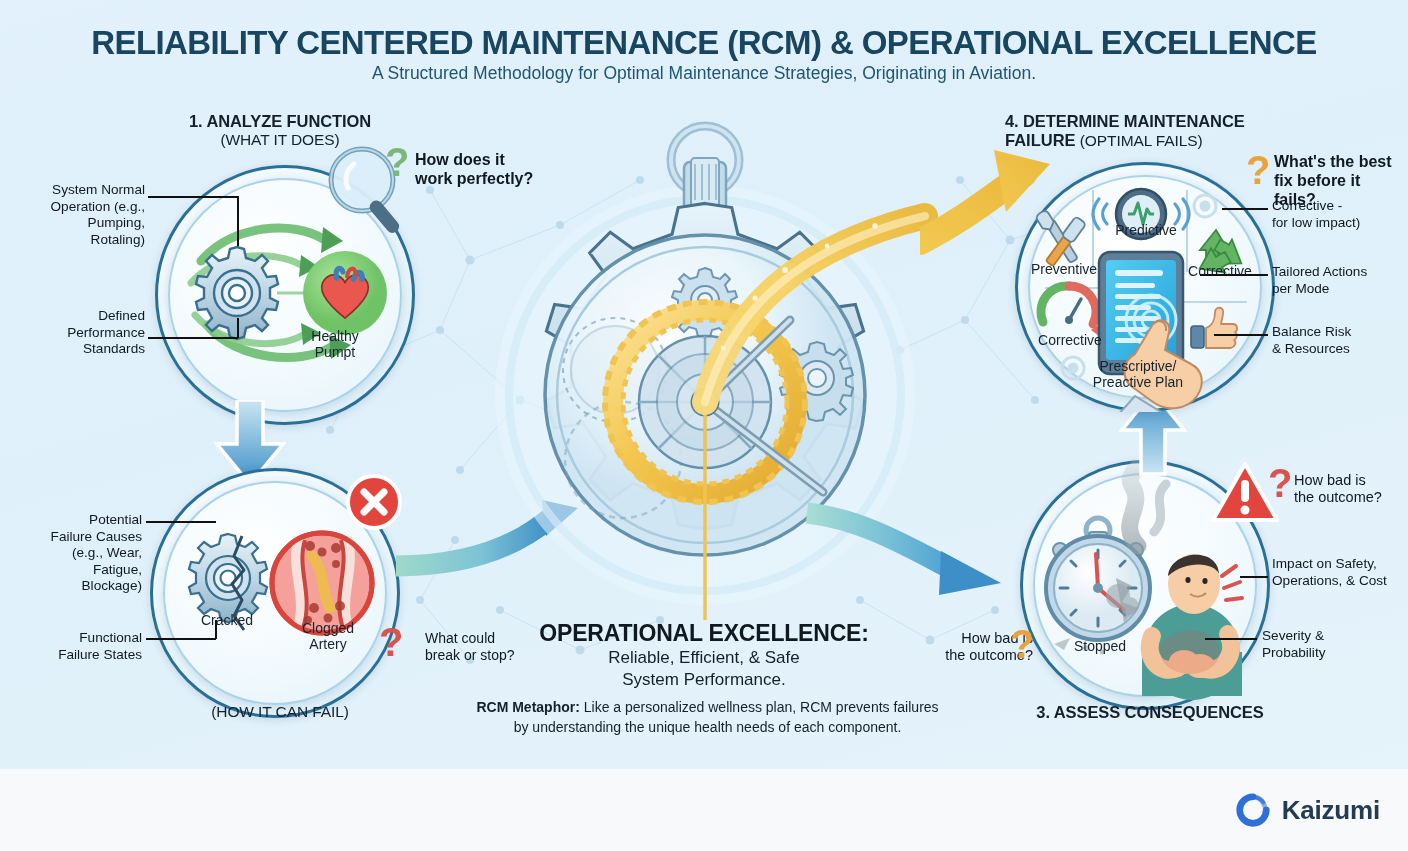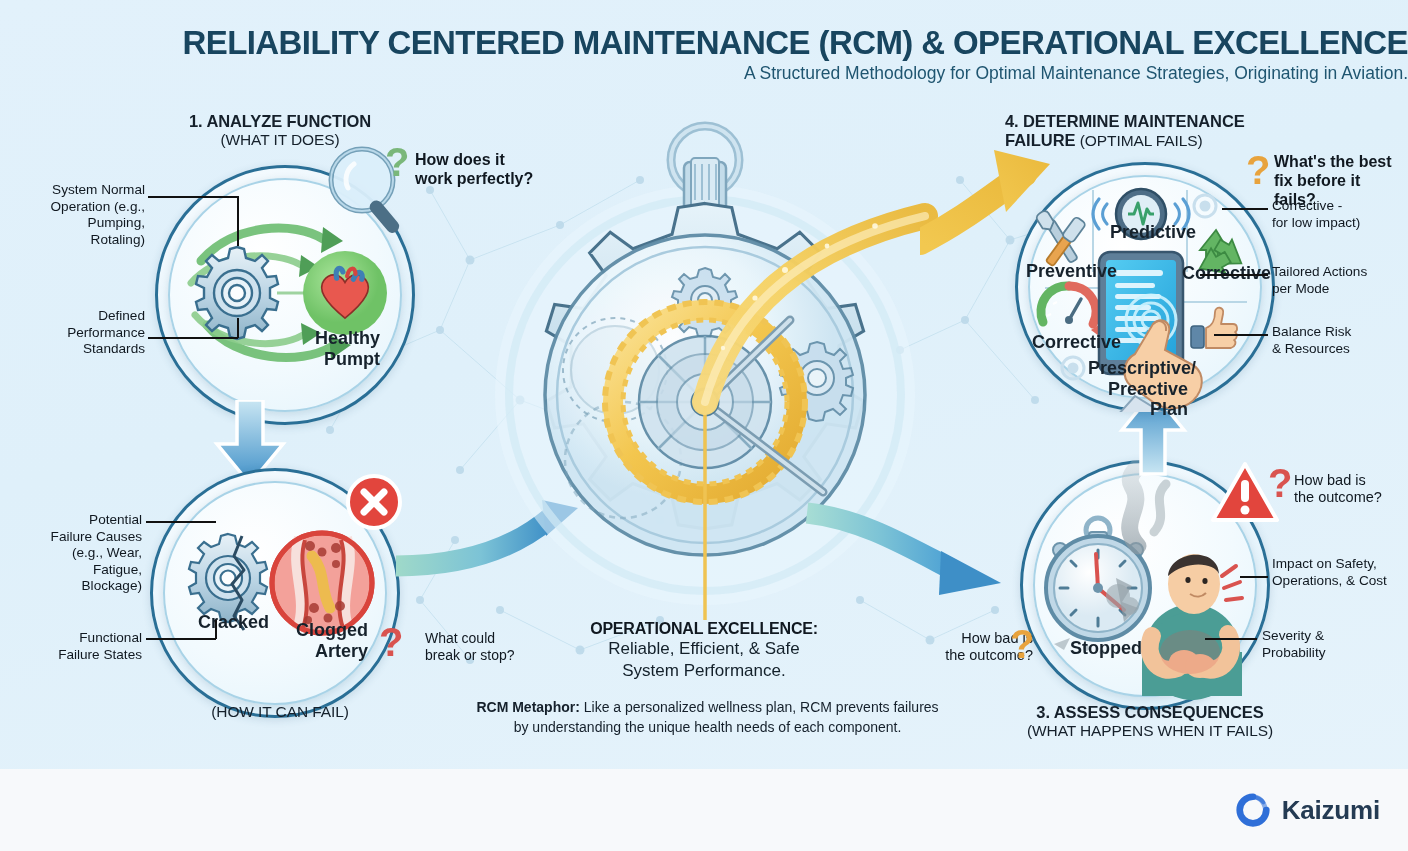--- a/index.html
+++ b/index.html
@@ -28,21 +28,21 @@
     padding-right: 28px;
   }
   #brand { display: flex; align-items: center; gap: 10px; }
   #brand-name {
     font-size: 26px; font-weight: bold; color: #243b53;
     letter-spacing: -0.2px;
   }
 
   
   .title {
-    position: absolute; left: 0; width: 1408px; text-align: right;
+    position: absolute; left: 0; width: 1408px; text-align: center;
   }
   #main-title {
     top: 24px;
     font-size: 33px; font-weight: bold; color: #18455f;
     letter-spacing: -0.6px;
   }
   #sub-title {
     top: 63px;
     font-size: 17.5px; color: #1f5570; font-weight: normal;
   }
@@ -88,30 +88,30 @@
     line-height: 1;
   }
   .qtext {
     position: absolute; font-size: 16px; font-weight: bold;
     color: #101820; line-height: 1.2; white-space: pre-line;
   }
   .qtext.plain { font-weight: normal; font-size: 14.5px; }
 
   
   .iconlabel {
-    position: absolute; font-size: 18px; font-weight: bold;
-    color: #16222c; text-align: right; line-height: 1.15;
+    position: absolute; font-size: 14px; font-weight: normal;
+    color: #16222c; text-align: center; line-height: 1.15;
     white-space: pre-line;
   }
 
   
   #oe-block {
     position: absolute; left: 474px; top: 620px; width: 460px; text-align: center;
   }
-  #oe-title { font-size: 16px; font-weight: bold; color: #101820; letter-spacing: -0.2px;}
+  #oe-title { font-size: 23px; font-weight: bold; color: #101820; letter-spacing: -0.2px;}
   #oe-l1, #oe-l2 { font-size: 17px; color: #13202a; line-height: 1.28; }
   #metaphor {
     position: absolute; left: 440px; top: 698px; width: 535px;
     text-align: center; font-size: 14px; color: #15202b; line-height: 1.42;
   }
 
   
   .abs { position: absolute; }
 </style>
 </head>
@@ -590,21 +590,20 @@
   <div class="callout l" style="left:1272px; top:556px; width:130px;">Impact on Safety,
 Operations, &amp; Cost</div>
   <div class="lead" style="left:1240px; top:576px; width:28px;"></div>
 
   <div class="callout l" style="left:1262px; top:628px; width:130px;">Severity &amp;
 Probability</div>
   <div class="lead" style="left:1205px; top:638px; width:52px;"></div>
 
   <div class="qhead center" id="head-3">
     <div class="l1">3. ASSESS CONSEQUENCES</div>
-    <div class="l2">(WHAT HAPPENS WHEN IT FAILS)</div>
   </div>
 
   <svg class="abs" style="left:1098px; top:388px; width:110px; height:88px;" viewBox="0 0 110 88">
     <defs>
         <linearGradient id="arrUp" x1="0" y1="1" x2="0" y2="0">
       <stop offset="0%" stop-color="#c9e6f3"></stop>
           <stop offset="100%" stop-color="#3e8fc7"></stop>
     </linearGradient>
       </defs>
     <polygon points="43,86 67,86 67,42 86,42 55,4 24,42 43,42" fill="url(#arrUp)" stroke="#ffffff" stroke-width="3.5"></polygon>

